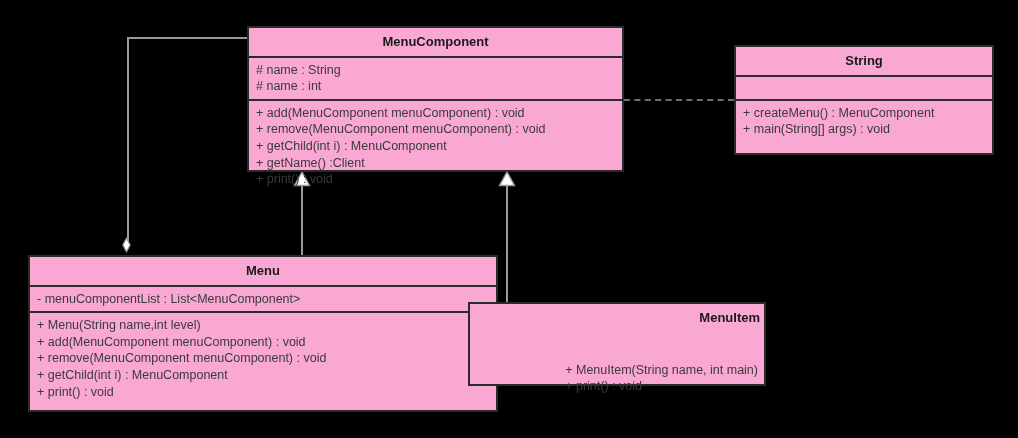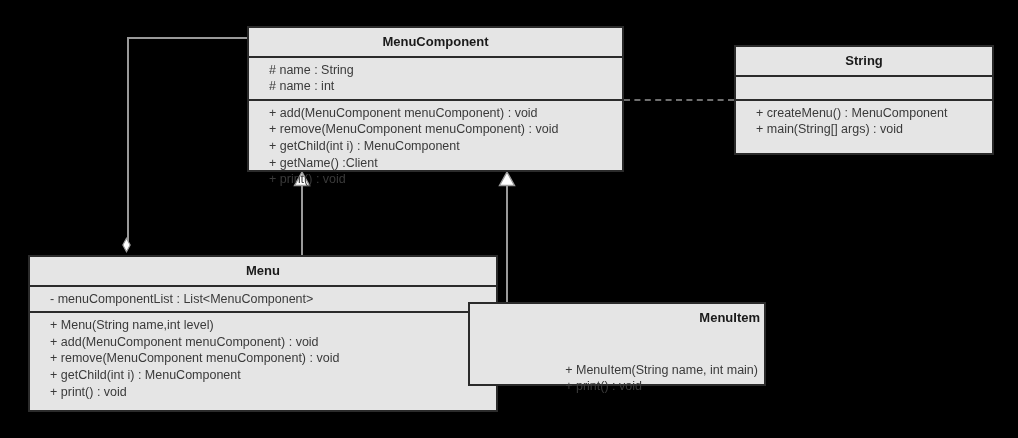--- a/index.html
+++ b/index.html
@@ -10,40 +10,40 @@
   #canvas {
     position: relative;
     width: 1018px;
     height: 438px;
     background: #000000;
     overflow: hidden;
     font-family: "Liberation Sans", sans-serif;
   }
   .uml-class {
     position: absolute;
-    background: #e5e5e5;
+    background: #f9a8d4;
     border: 2px solid #2b2b2b;
     box-sizing: border-box;
     display: flex;
     flex-direction: column;
   }
   .uml-title {
     text-align: center;
     font-weight: bold;
     font-size: 13px;
     color: #1a1a1a;
     padding: 6px 4px 6px 4px;
     box-sizing: border-box;
     line-height: 1.2;
   }
   .uml-divider {
     border-top: 2px solid #2b2b2b;
   }
   .uml-section {
-    padding: 4px 6px 4px 20px;
+    padding: 4px 6px 4px 7px;
     box-sizing: border-box;
     font-size: 12.5px;
     color: #3a3a3a;
     line-height: 1.33;
   }
   .uml-section.empty {
     min-height: 22px;
   }
   .uml-row {
     white-space: nowrap;

